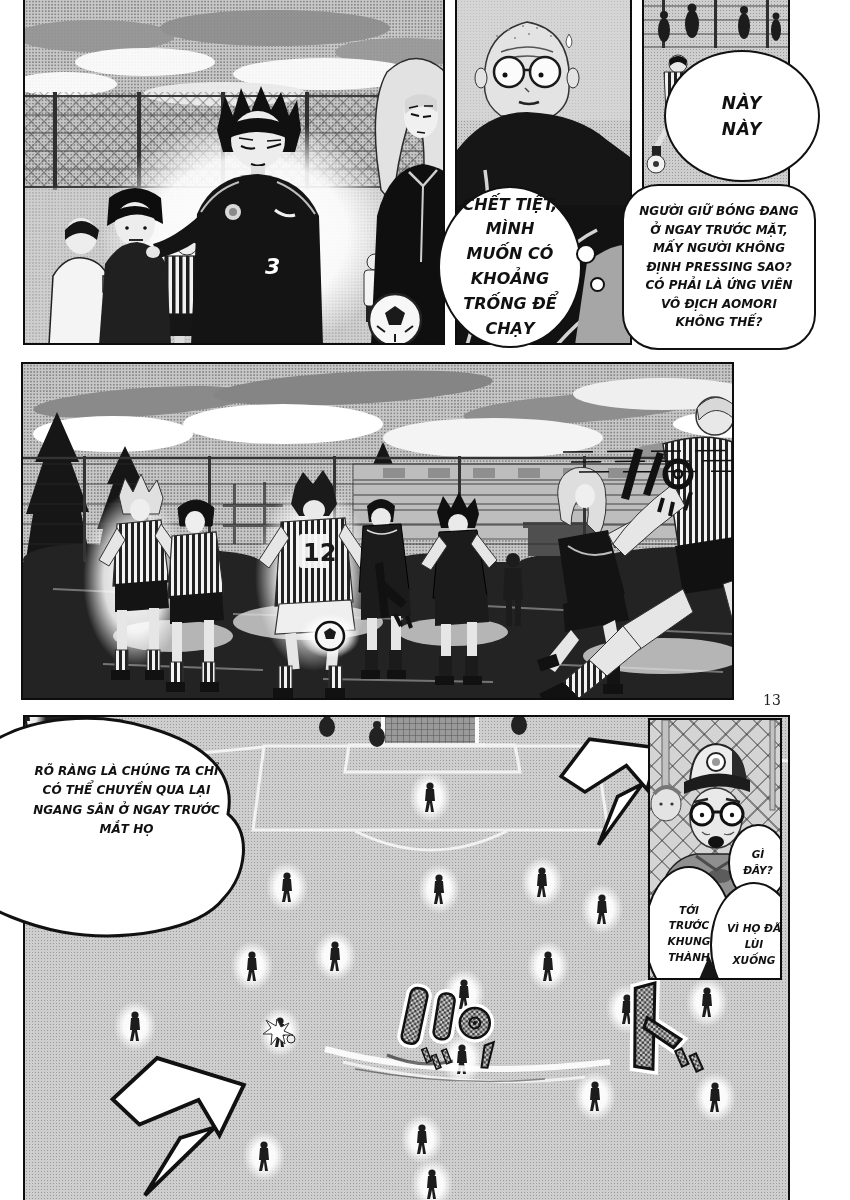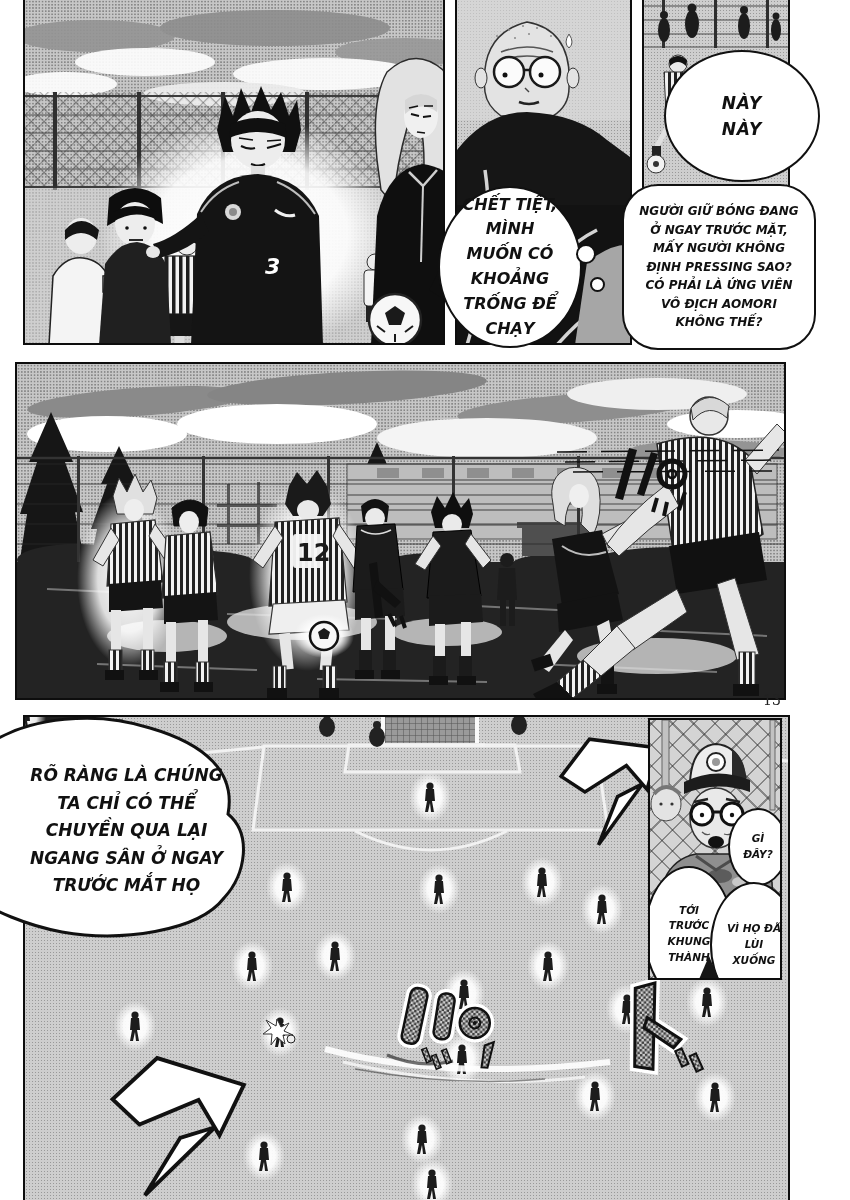--- a/index.html
+++ b/index.html
@@ -11,21 +11,21 @@
   .bubble{position:absolute;background:#fff;border:2.5px solid #111;z-index:6;display:flex;align-items:center;justify-content:center;text-align:center;font-style:italic;font-weight:bold;color:#111;}
   .bubble .tx{width:85%;line-height:1.55;}
   .dot{position:absolute;background:#fff;border:2px solid #111;border-radius:50%;z-index:6;}
   .pagenum{position:absolute;left:763px;top:692px;font-family:"DejaVu Serif",serif;font-size:14px;color:#222;z-index:4;}
   .coach-panel{position:absolute;left:648px;top:718px;width:134px;height:262px;box-sizing:border-box;border:2.5px solid #0d0d0d;overflow:hidden;z-index:3;
      background-color:#d4d4d4;
      background-image:repeating-linear-gradient(45deg,rgba(40,40,40,.45) 0 1.6px,transparent 1.6px 15px),
                       repeating-linear-gradient(-45deg,rgba(40,40,40,.45) 0 1.6px,transparent 1.6px 15px);}
   .cbubble{position:absolute;background:#fff;border:2px solid #111;border-radius:50%;display:flex;align-items:center;justify-content:center;text-align:center;font-style:italic;font-weight:bold;font-size:10.5px;line-height:1.5;z-index:6;}
   .wedge{position:absolute;left:47px;top:236px;width:0;height:0;border-left:12px solid transparent;border-right:12px solid transparent;border-bottom:28px solid #161616;z-index:8;}
-  .bigbubble-text{position:absolute;left:24px;top:762px;width:205px;z-index:7;font-style:italic;font-weight:bold;font-size:17px;line-height:1.62;text-align:center;}
+  .bigbubble-text{position:absolute;left:24px;top:762px;width:205px;z-index:7;font-style:italic;font-weight:bold;font-size:12px;line-height:1.62;text-align:center;}
   svg{display:block;}
 </style>
 </head>
 <body>
 
 <div class="page">
 
   <div class="panel ht" style="left:23px;top:0;width:422px;height:345px;border-top:0;">
     <svg width="422" height="345" viewBox="0 0 422 345">
       <defs>
@@ -238,21 +238,21 @@
   </div>
   <div class="bubble" style="left:664px;top:50px;width:152px;height:128px;border-radius:50%;">
     <div class="tx" style="width:80px;font-size:17px;letter-spacing:1px;">NÀY NÀY</div>
   </div>
   <div class="bubble" style="left:438px;top:186px;width:140px;height:158px;border-radius:50%;">
     <div class="tx" style="width:100px;font-size:16px;">CHẾT TIỆT, MÌNH MUỐN CÓ KHOẢNG TRỐNG ĐỂ CHẠY</div>
   </div>
   <div class="dot" style="left:576px;top:244px;width:16px;height:16px;"></div>
   <div class="dot" style="left:590px;top:277px;width:11px;height:11px;"></div>
 
-  <div class="panel ht" style="left:15px;top:362px;width:771px;height:338px;">
+  <div class="panel ht" style="left:21px;top:362px;width:713px;height:338px;">
     <svg width="767" height="338" viewBox="0 0 767 338">
       <defs>
         <pattern id="m-str" width="6" height="6" patternUnits="userSpaceOnUse">
             <rect width="6" height="6" fill="#f3f3f3"></rect>
             <rect width="3" height="6" fill="#222"></rect>
           </pattern>
         <radialGradient id="m-glow">
             <stop offset="0%" stop-color="#fff"></stop>
             <stop offset="60%" stop-color="#fff" stop-opacity=".85"></stop>
             <stop offset="100%" stop-color="#fff" stop-opacity="0"></stop>
@@ -654,21 +654,21 @@
           </g>
         <g fill="#c9c9c9">
             <ellipse cx="52" cy="168" rx="7" ry="4"></ellipse>
             <ellipse cx="90" cy="162" rx="8" ry="5"></ellipse>
             <ellipse cx="32" cy="196" rx="8" ry="5"></ellipse>
             <ellipse cx="72" cy="186" rx="8" ry="5"></ellipse>
           </g>
         <path d="M46,136 L66,150 L88,136" stroke="#4c4c4c" stroke-width="3" fill="none"></path>
       </g>
     </svg>
-    <div class="cbubble" style="left:78px;top:88px;width:56px;height:74px;">
+    <div class="cbubble" style="left:78px;top:104px;width:56px;height:74px;">
       <div style="width:40px;">GÌ ĐÂY?</div>
     </div>
     <div class="cbubble" style="left:-6px;top:146px;width:86px;height:132px;">
       <div style="width:62px;">TỚI TRƯỚC KHUNG THÀNH</div>
     </div>
     <div class="cbubble" style="left:60px;top:162px;width:84px;height:122px;">
       <div style="width:62px;">VÌ HỌ ĐÃ LÙI XUỐNG</div>
     </div>
     <div class="wedge"></div>
   </div>

